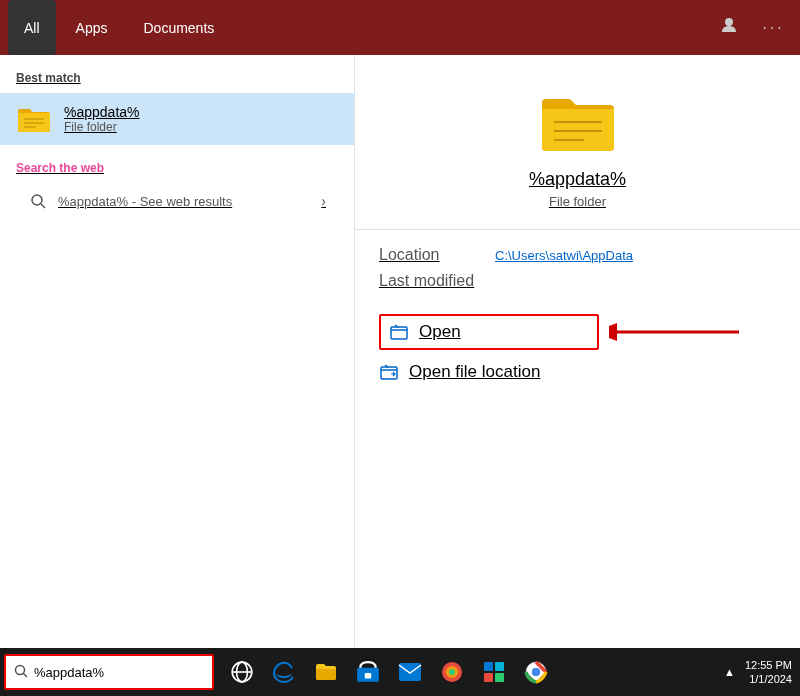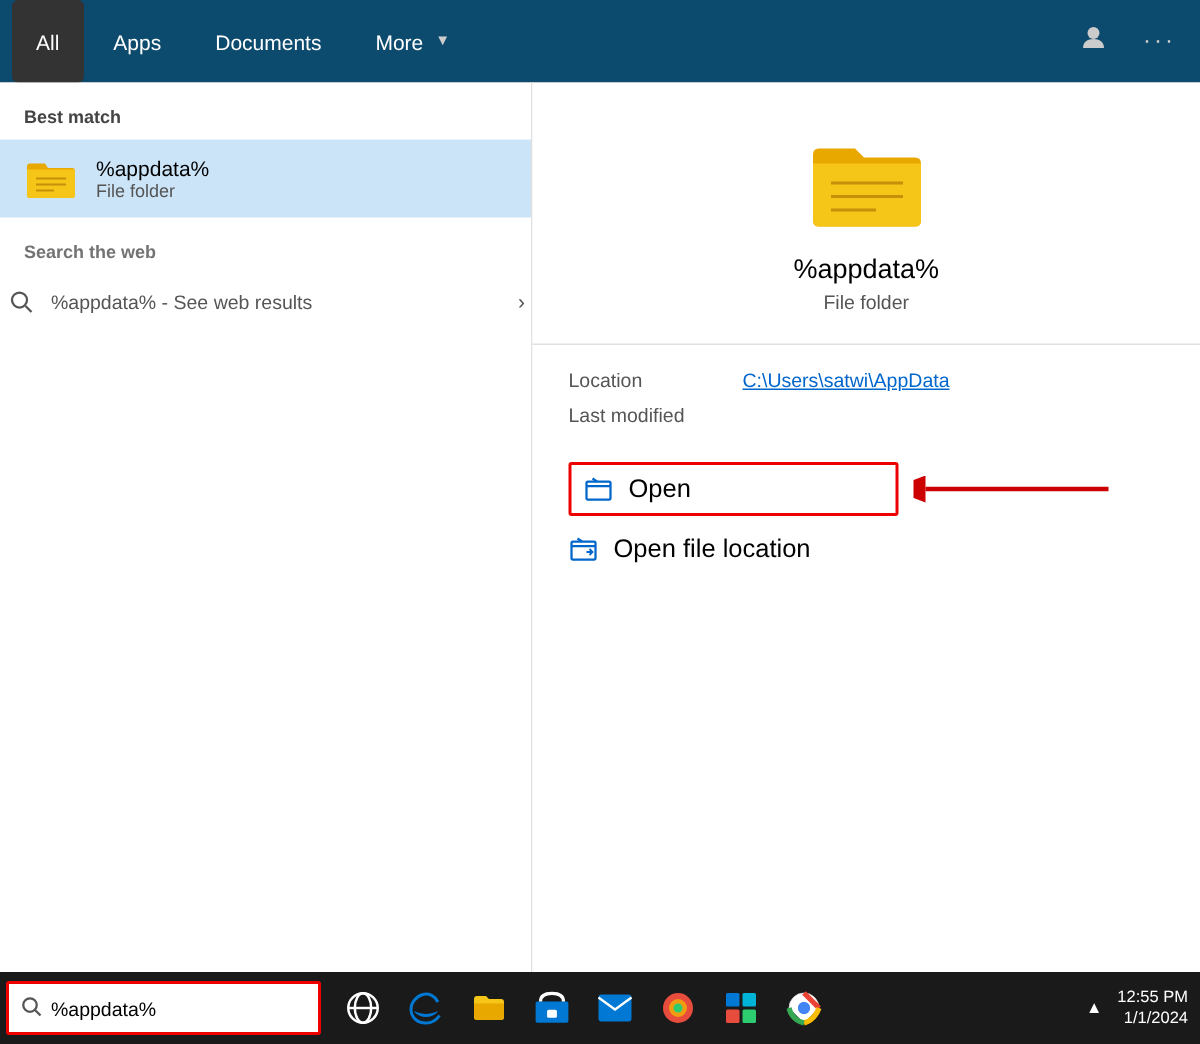--- a/index.html
+++ b/index.html
@@ -1,20 +1,20 @@
 <!DOCTYPE html>
 <html><head>
   <meta charset="utf-8">
   <style>
     * { margin: 0; padding: 0; box-sizing: border-box; }
     body { width: 800px; height: 696px; background: #1a1a1a; font-family: 'Segoe UI', Arial, sans-serif; overflow: hidden; position: relative; }
 
     
     .top-nav {
-      background: #0c4a6e;
+      background: #7f1d1d;
       height: 55px;
       display: flex;
       padding: 0 8px;
       gap: 4px;
     }
     .nav-tab {
       color: #fff;
       padding: 8px 16px;
       font-size: 14px;
       cursor: pointer;
@@ -42,20 +42,21 @@
       font-size: 18px;
       cursor: pointer;
       padding: 4px 8px;
     }
 
     
     .main-content {
       display: flex;
       height: calc(696px - 55px - 48px);
       background: #fff;
+      text-decoration: underline;
     }
 
     
     .left-panel {
       width: 355px;
       background: #fff;
       padding: 12px 0;
       border-right: 1px solid #e0e0e0;
       flex-shrink: 0;
     }
@@ -86,27 +87,27 @@
       font-weight: 500;
       color: #000;
     }
     .best-match-type {
       font-size: 12px;
       color: #555;
     }
     .web-section-label {
       font-size: 12px;
       font-weight: 600;
-      color: #737373;
+      color: #ec4899;
       padding: 16px 16px 8px;
     }
     .web-search-item {
       display: flex;
       align-items: center;
-      padding: 8px 4px;
+      padding: 8px 28px;
       cursor: pointer;
       gap: 10px;
     }
     .search-icon-circle {
       width: 20px;
       height: 20px;
       display: flex;
       align-items: center;
       justify-content: center;
       color: #555;
@@ -161,21 +162,21 @@
       width: 100%;
       padding: 0 24px;
     }
     .meta-row {
       display: flex;
       gap: 16px;
       margin-bottom: 8px;
       align-items: baseline;
     }
     .meta-label {
-      font-size: 13px;
+      font-size: 16px;
       color: #555;
       width: 100px;
       flex-shrink: 0;
     }
     .meta-value {
       font-size: 13px;
       color: #0066cc;
       text-decoration: underline;
       cursor: pointer;
     }
@@ -286,24 +287,20 @@
 
 <div class="top-nav">
   <div class="nav-tab active">
     <span>All</span>
   </div>
   <div class="nav-tab">
     <span>Apps</span>
   </div>
   <div class="nav-tab">
     <span>Documents</span>
-  </div>
-  <div class="nav-tab nav-tab-more">
-    <span>More</span>
-    <span style="font-size:10px; color:#ccc; margin-left:4px;">▼</span>
   </div>
   <div class="nav-right">
     <span class="nav-icon-btn">
       <svg width="18" height="18" viewBox="0 0 18 18" fill="#ccc">
           <circle cx="9" cy="6" r="4"></circle>
           <path d="M2 16c0-4 3-6 7-6s7 2 7 6" fill="#ccc"></path>
         </svg>
     </span>
     <span class="nav-icon-btn" style="letter-spacing:2px; font-size:16px; color:#ccc;">···</span>
   </div>

